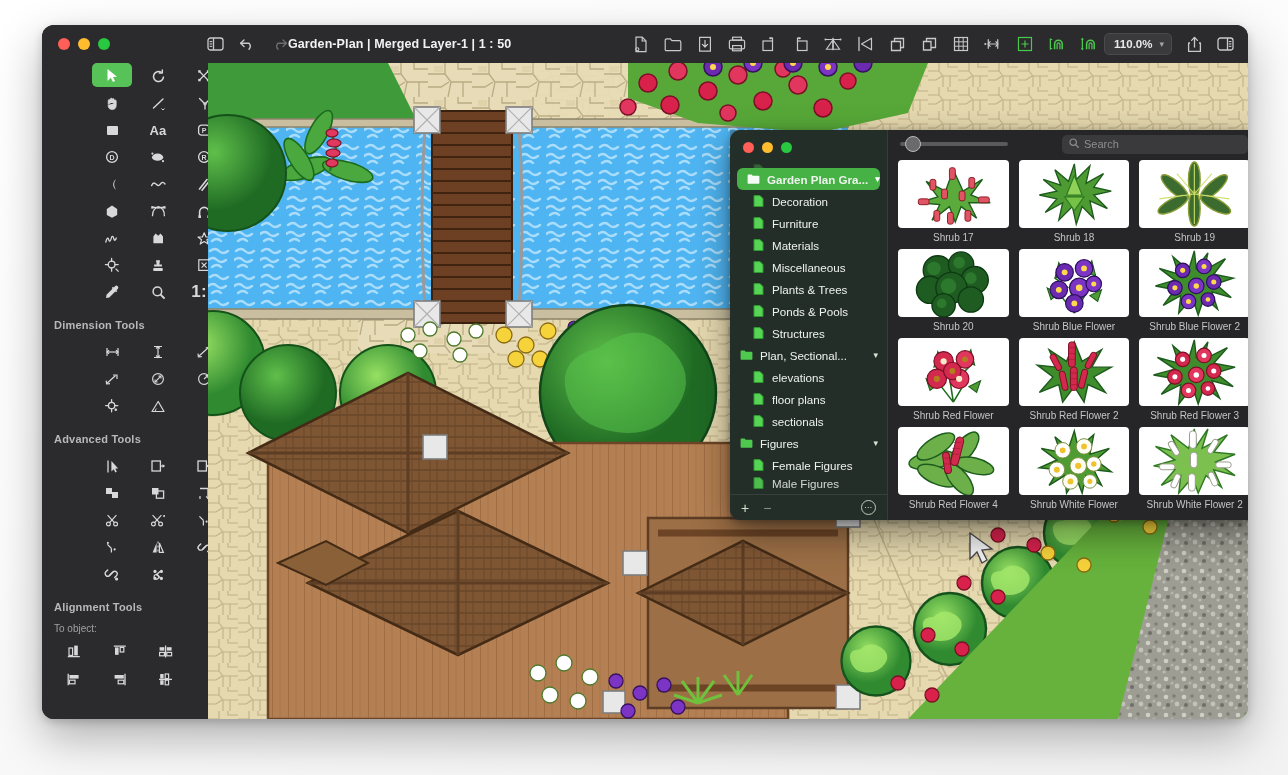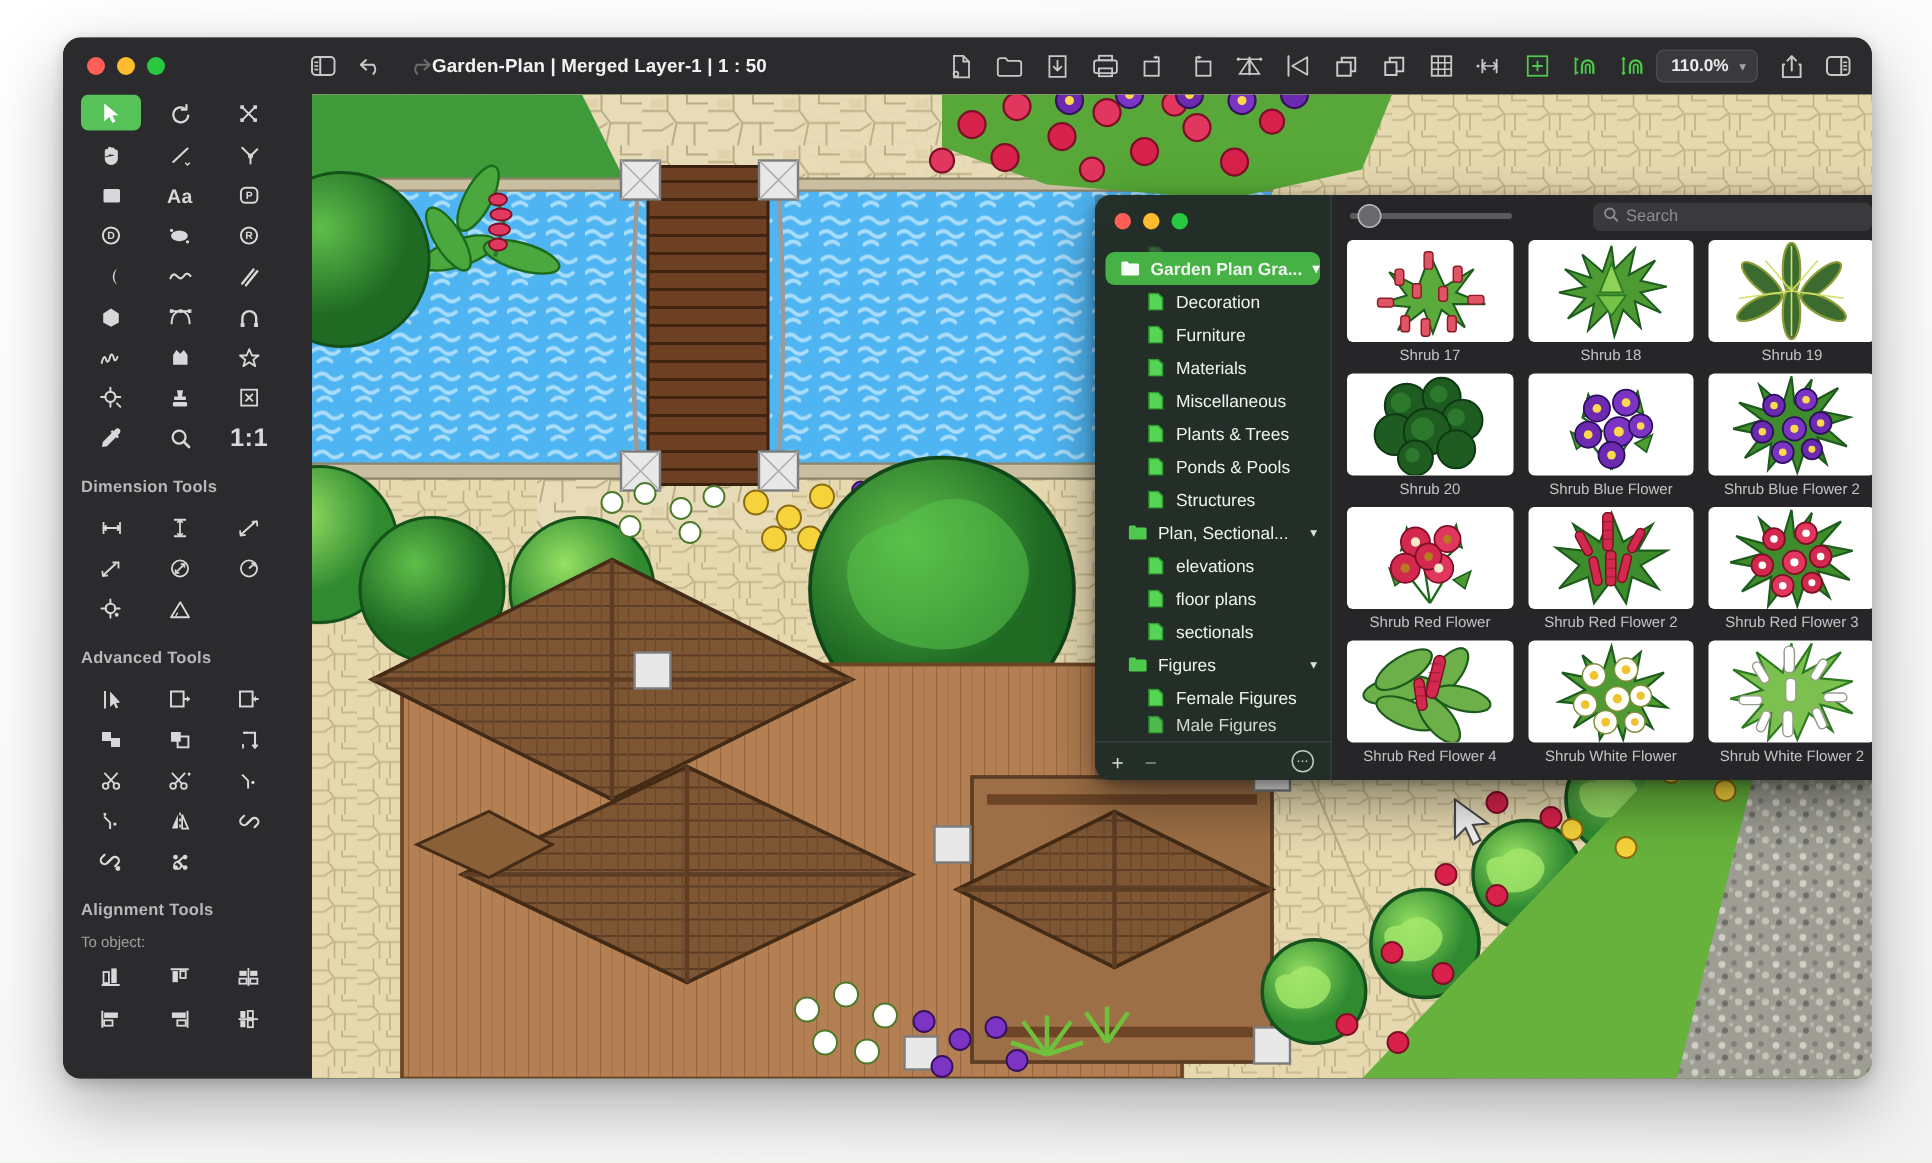--- a/index.html
+++ b/index.html
@@ -41,21 +41,21 @@
     display:flex; align-items:center; gap:14px; }
   .tbi.grn { color:#4cc94c; }
 
   
   .sidebar { position:absolute; left:0; top:38px; width:166px; bottom:0;
     background:#2b2b2d; padding:0 0 0 0; overflow:hidden; }
   .sec-title { color:#b8b8bb; font-size:11px; font-weight:700;
     padding:14px 0 8px 12px; letter-spacing:.2px; }
   .sub-label { color:#a0a0a3; font-size:10px; padding:2px 0 4px 12px; }
   .tool-grid { display:grid; grid-template-columns:repeat(3,46px);
-    justify-content:start; padding-left:9px; row-gap:1px; }
+    justify-content:start; padding-left:9px; row-gap:1px;margin-left:38px; }
   .tool { width:46px; height:26px; display:flex; align-items:center;
     justify-content:center; color:#d8d8da; border-radius:5px; }
   .tool.sel { background:#57c257; color:#ffffff; width:40px; height:24px;
     margin-left:3px; }
   .tool svg { display:block; }
   .tool .txt { font-size:17px; font-weight:700; letter-spacing:.3px; }
   .align-grid { display:grid; grid-template-columns:repeat(3,46px);
     justify-content:start; padding-left:9px; row-gap:2px; }
 
   
@@ -72,21 +72,21 @@
   }
   .lib-left { width:158px; background:rgba(34,48,40,.78);
     backdrop-filter:blur(16px); display:flex; flex-direction:column;
     border-right:1px solid rgba(255,255,255,.07); position:relative; }
   .lib-traffic { display:flex; gap:8px; padding:12px 0 0 13px; }
   .lib-traffic .tl { width:11px; height:11px; }
   .tree { flex:1; overflow:hidden; padding:6px 0 0 0; position:relative; }
   .tree-fade { height:9px; overflow:hidden; position:relative; }
   .tree-fade .trow { opacity:.30; }
   .trow { display:flex; align-items:center; height:22px; gap:7px;
-    padding-left:10px; color:#eef3ee; font-size:11.6px; white-space:nowrap;margin-left:12px; }
+    padding-left:10px; color:#eef3ee; font-size:11.6px; white-space:nowrap; }
   .trow.depth1 { padding-left:22px; }
   .trow.sel { background:#46b246; border-radius:6px; margin:0 7px;
     padding-left:10px; font-weight:600; }
   .trow .chev { margin-left:auto; padding-right:9px; color:#d7e7d7;
     font-size:9px; }
   .trow.sel .chev { color:#ffffff; }
   .ico-folder, .ico-file { width:13px; height:12px; flex:none; }
   .tree-cut { position:relative; height:14px; overflow:hidden; opacity:.85; }
   .lib-foot { height:26px; display:flex; align-items:center; gap:14px;
     padding:0 11px; border-top:1px solid rgba(255,255,255,.09);

